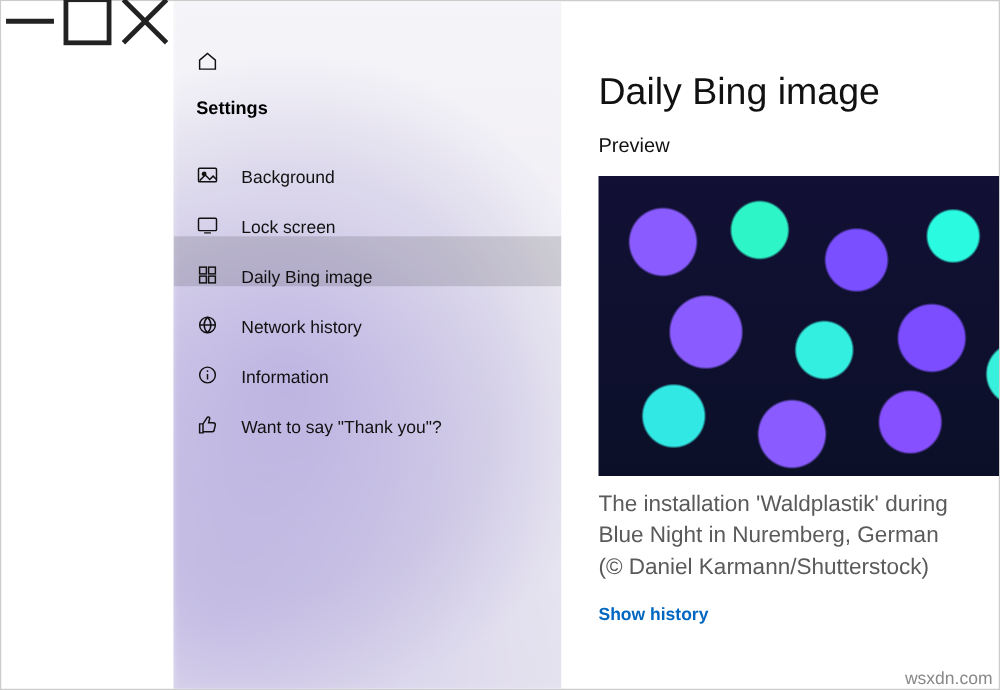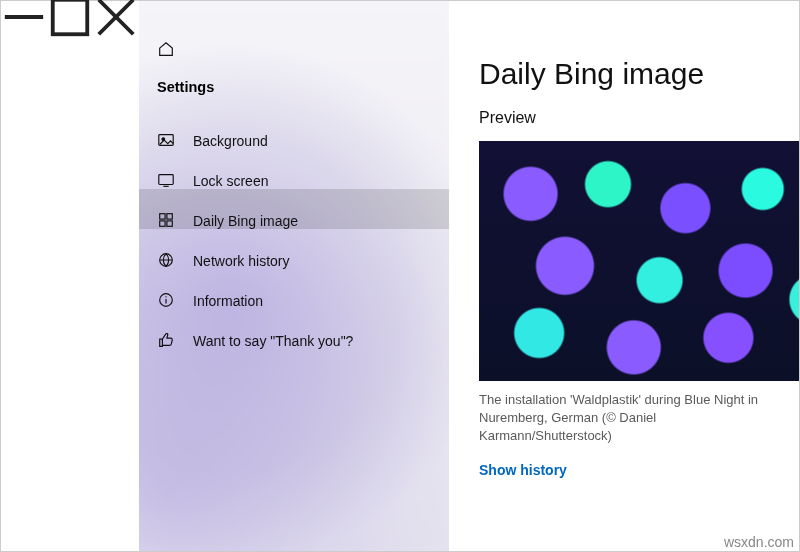--- a/index.html
+++ b/index.html
@@ -95,21 +95,21 @@
       radial-gradient(circle at 42% 58%, #33efe0 0 22px, transparent 24px),
       radial-gradient(circle at 62% 54%, #7b4dff 0 26px, transparent 28px),
       radial-gradient(circle at 78% 66%, #38f1dc 0 24px, transparent 26px),
       radial-gradient(circle at 14% 80%, #32e8e4 0 24px, transparent 26px),
       radial-gradient(circle at 36% 86%, #8a5cff 0 26px, transparent 28px),
       radial-gradient(circle at 58% 82%, #864fff 0 24px, transparent 26px),
       radial-gradient(circle at 82% 88%, #7b4dff 0 26px, transparent 28px),
       linear-gradient(#121035, #0b1028);
   }
   .caption {
-    font-size: 13px;
+    font-size: 18px;
     color: #5a5a5a;
     line-height: 1.4;
     margin-top: 10px;
     max-width: 430px;
   }
   .link {
     display: inline-block;
     margin-top: 16px;
     font-size: 14px;
     color: #0067c0;

